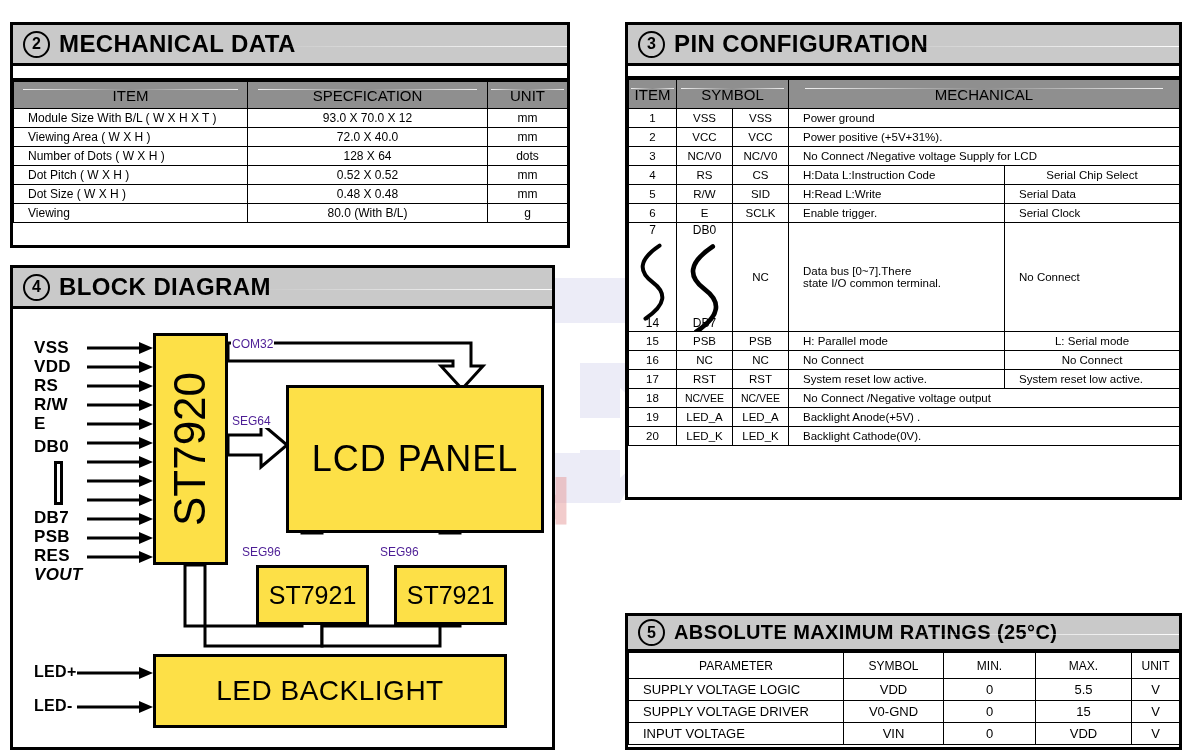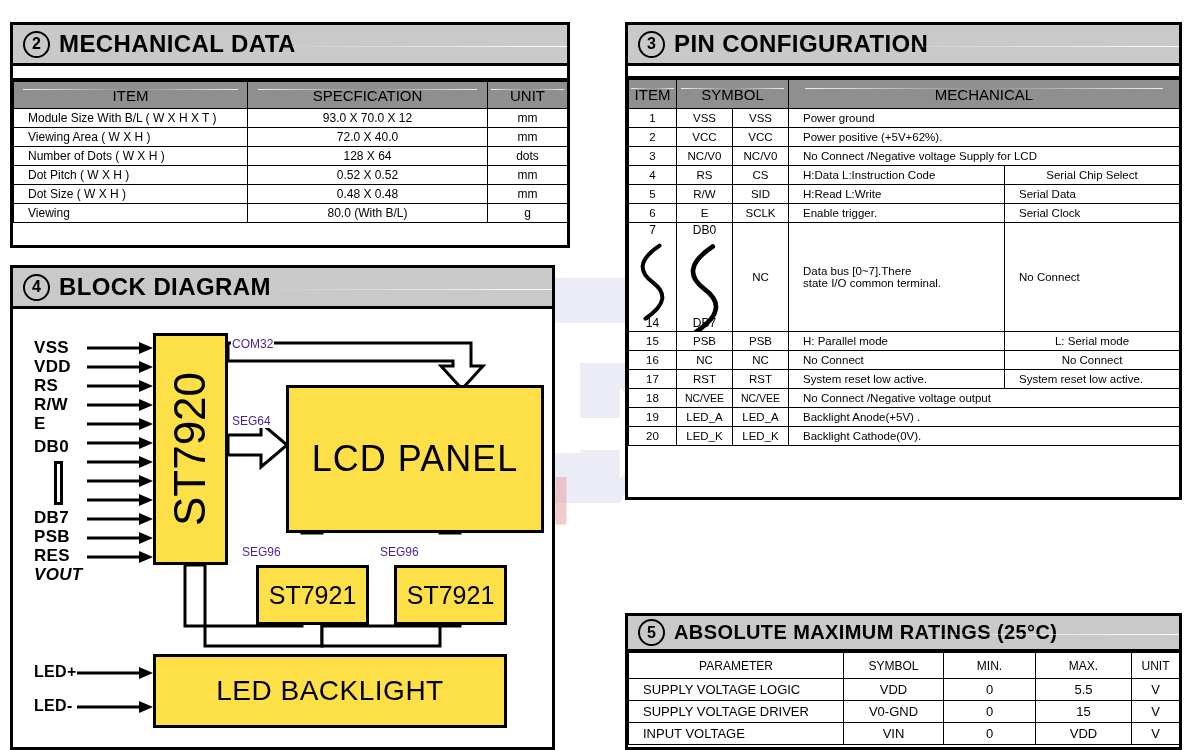--- a/index.html
+++ b/index.html
@@ -180,21 +180,21 @@
         <tr>
             <td class="c">1</td>
             <td class="c">VSS</td>
             <td class="c">VSS</td>
             <td class="l" colspan="2">Power ground</td>
           </tr>
         <tr>
             <td class="c">2</td>
             <td class="c">VCC</td>
             <td class="c">VCC</td>
-            <td class="l" colspan="2">Power positive   (+5V+62%).</td>
+            <td class="l" colspan="2">Power positive   (+5V+31%).</td>
           </tr>
         <tr>
             <td class="c">3</td>
             <td class="c">NC/V0</td>
             <td class="c">NC/V0</td>
             <td class="l" colspan="2">No Connect /Negative voltage Supply for LCD</td>
           </tr>
         <tr>
             <td class="c">4</td>
             <td class="c">RS</td>

